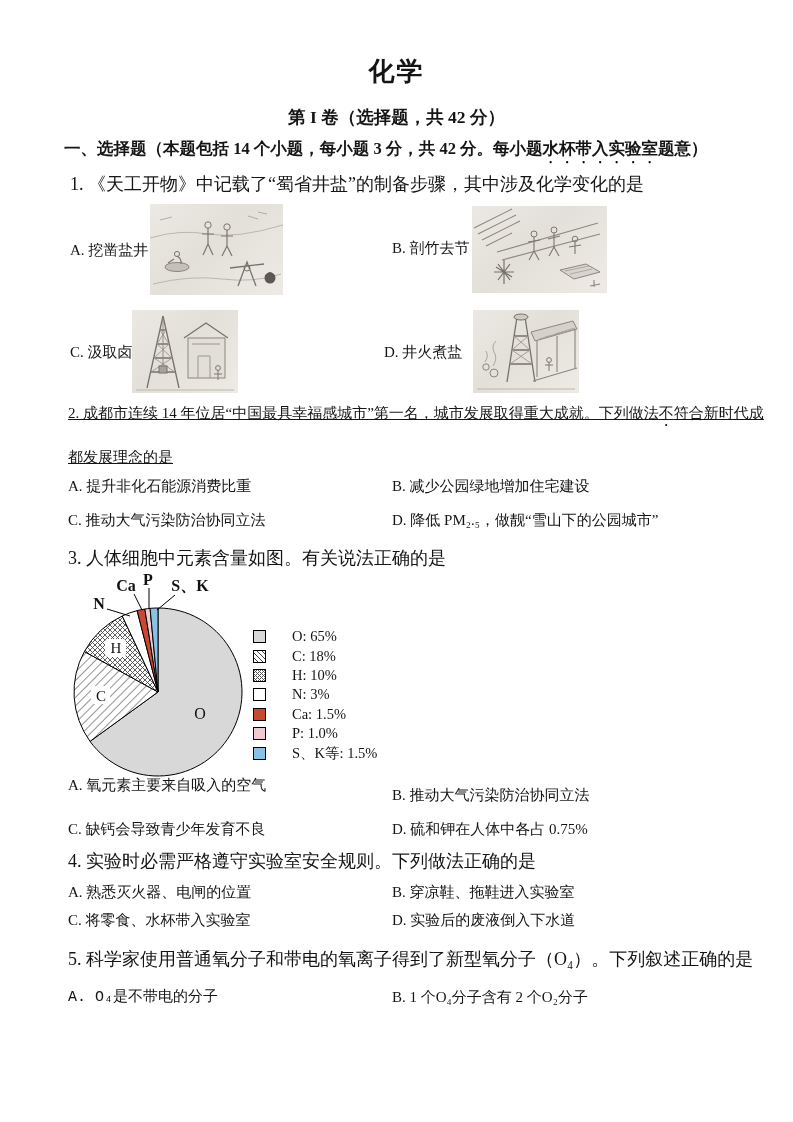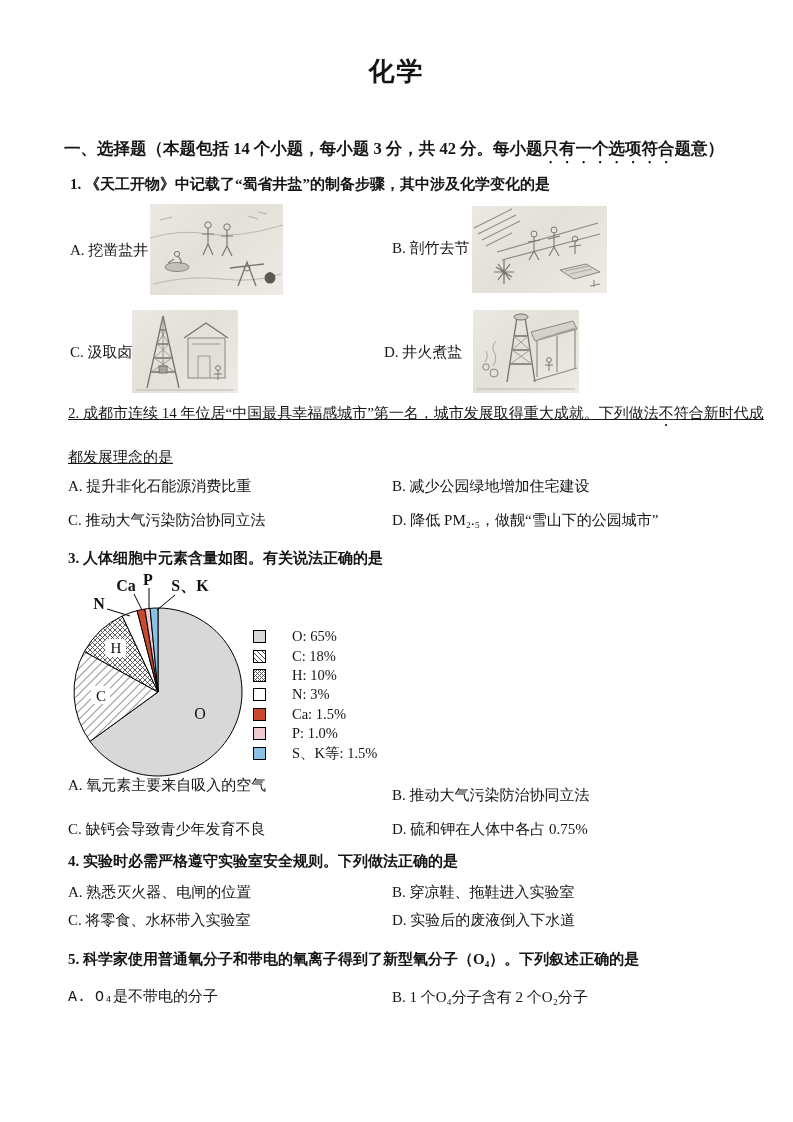--- a/index.html
+++ b/index.html
@@ -2,21 +2,21 @@
 <html><head>
 <meta charset="utf-8">
 <style>
   html,body{margin:0;padding:0;background:#888;}
   .page{position:relative;width:793px;height:1122px;background:#ffffff;margin:0 auto;
         font-family:"Liberation Serif","DejaVu Serif",serif;color:#151515;overflow:hidden;padding-left:36px;}
   .abs{position:absolute;}
   .title{top:54px;left:0;width:793px;text-align:center;font-size:26px;font-weight:bold;letter-spacing:2px;}
   .part{top:105px;left:0;width:793px;text-align:center;font-size:17.5px;font-weight:bold;}
   .section{top:138px;left:64px;width:715px;font-size:16.5px;font-weight:bold;white-space:nowrap;}
-  .qtext{font-size:15px;line-height:20px;font-weight:bold;}
+  .qtext{font-size:18px;line-height:20px;}
   .para{font-size:15px;line-height:44px;text-decoration:underline;}
   .opt{font-size:15px;line-height:19px;white-space:nowrap;}
   .emph{text-emphasis:filled dot #000;-webkit-text-emphasis:filled dot #000;
         text-emphasis-position:under right;-webkit-text-emphasis-position:under right;}
   .etch{background:linear-gradient(135deg,#ece9e4 0%,#e3e0d9 45%,#eeebe6 100%);}
   .etch svg{display:block;}
   #chart-overlay{left:0;top:0;pointer-events:none;}
   .legend{left:253px;top:627px;}
   .lg-item{display:flex;align-items:center;height:19.4px;font-size:14.5px;white-space:nowrap;gap:20px;}
   .sw{width:11px;height:11px;border:1px solid #000;margin-right:6px;flex:0 0 auto;background:#fff;}
@@ -24,21 +24,22 @@
   .sw-cross{background-color:#fff;
             background-image:repeating-linear-gradient(45deg,transparent 0 1.8px,#555 1.8px 2.8px),
                              repeating-linear-gradient(-45deg,transparent 0 1.8px,#555 1.8px 2.8px);}
 </style>
 </head>
 <body>
 
 <div class="page">
 
   <div class="abs title">化学</div>
-  <div class="abs section"><span>一、选择题（本题包括 14 个小题，每小题 3 分，共 42 分。每小题</span><span class="emph">只有一个选项符合</span><span>题意）</span></div>
+  <div class="abs part">第 I 卷（选择题，共 42 分）</div>
+  <div class="abs section"><span>一、选择题（本题包括 14 个小题，每小题 3 分，共 42 分。每小题</span><span class="emph">水杯带入实验室</span><span>题意）</span></div>
 
   <div class="abs qtext" style="left:70px;top:174px;">1. 《天工开物》中记载了“蜀省井盐”的制备步骤，其中涉及化学变化的是</div>
 
   <div class="abs opt" style="left:70px;top:241px;">A. 挖凿盐井</div>
   <div class="abs etch" style="left:150px;top:204px;width:133px;height:91px;">
     <svg width="133" height="91" viewBox="0 0 133 91">
       <path d="M0,34 Q30,25 58,30 T133,21" fill="none" stroke="#bcb7ae" stroke-width="1"></path>
       <path d="M3,80 Q40,71 72,75 T131,70" fill="none" stroke="#bcb7ae" stroke-width="1"></path>
       <circle cx="58" cy="21" r="3.2" fill="none" stroke="#7c7870"></circle>
       <path d="M58,24 V40 M52,30 H64 M58,40 L53,51 M58,40 L63,51" fill="none" stroke="#7c7870" stroke-width="1.2"></path>

